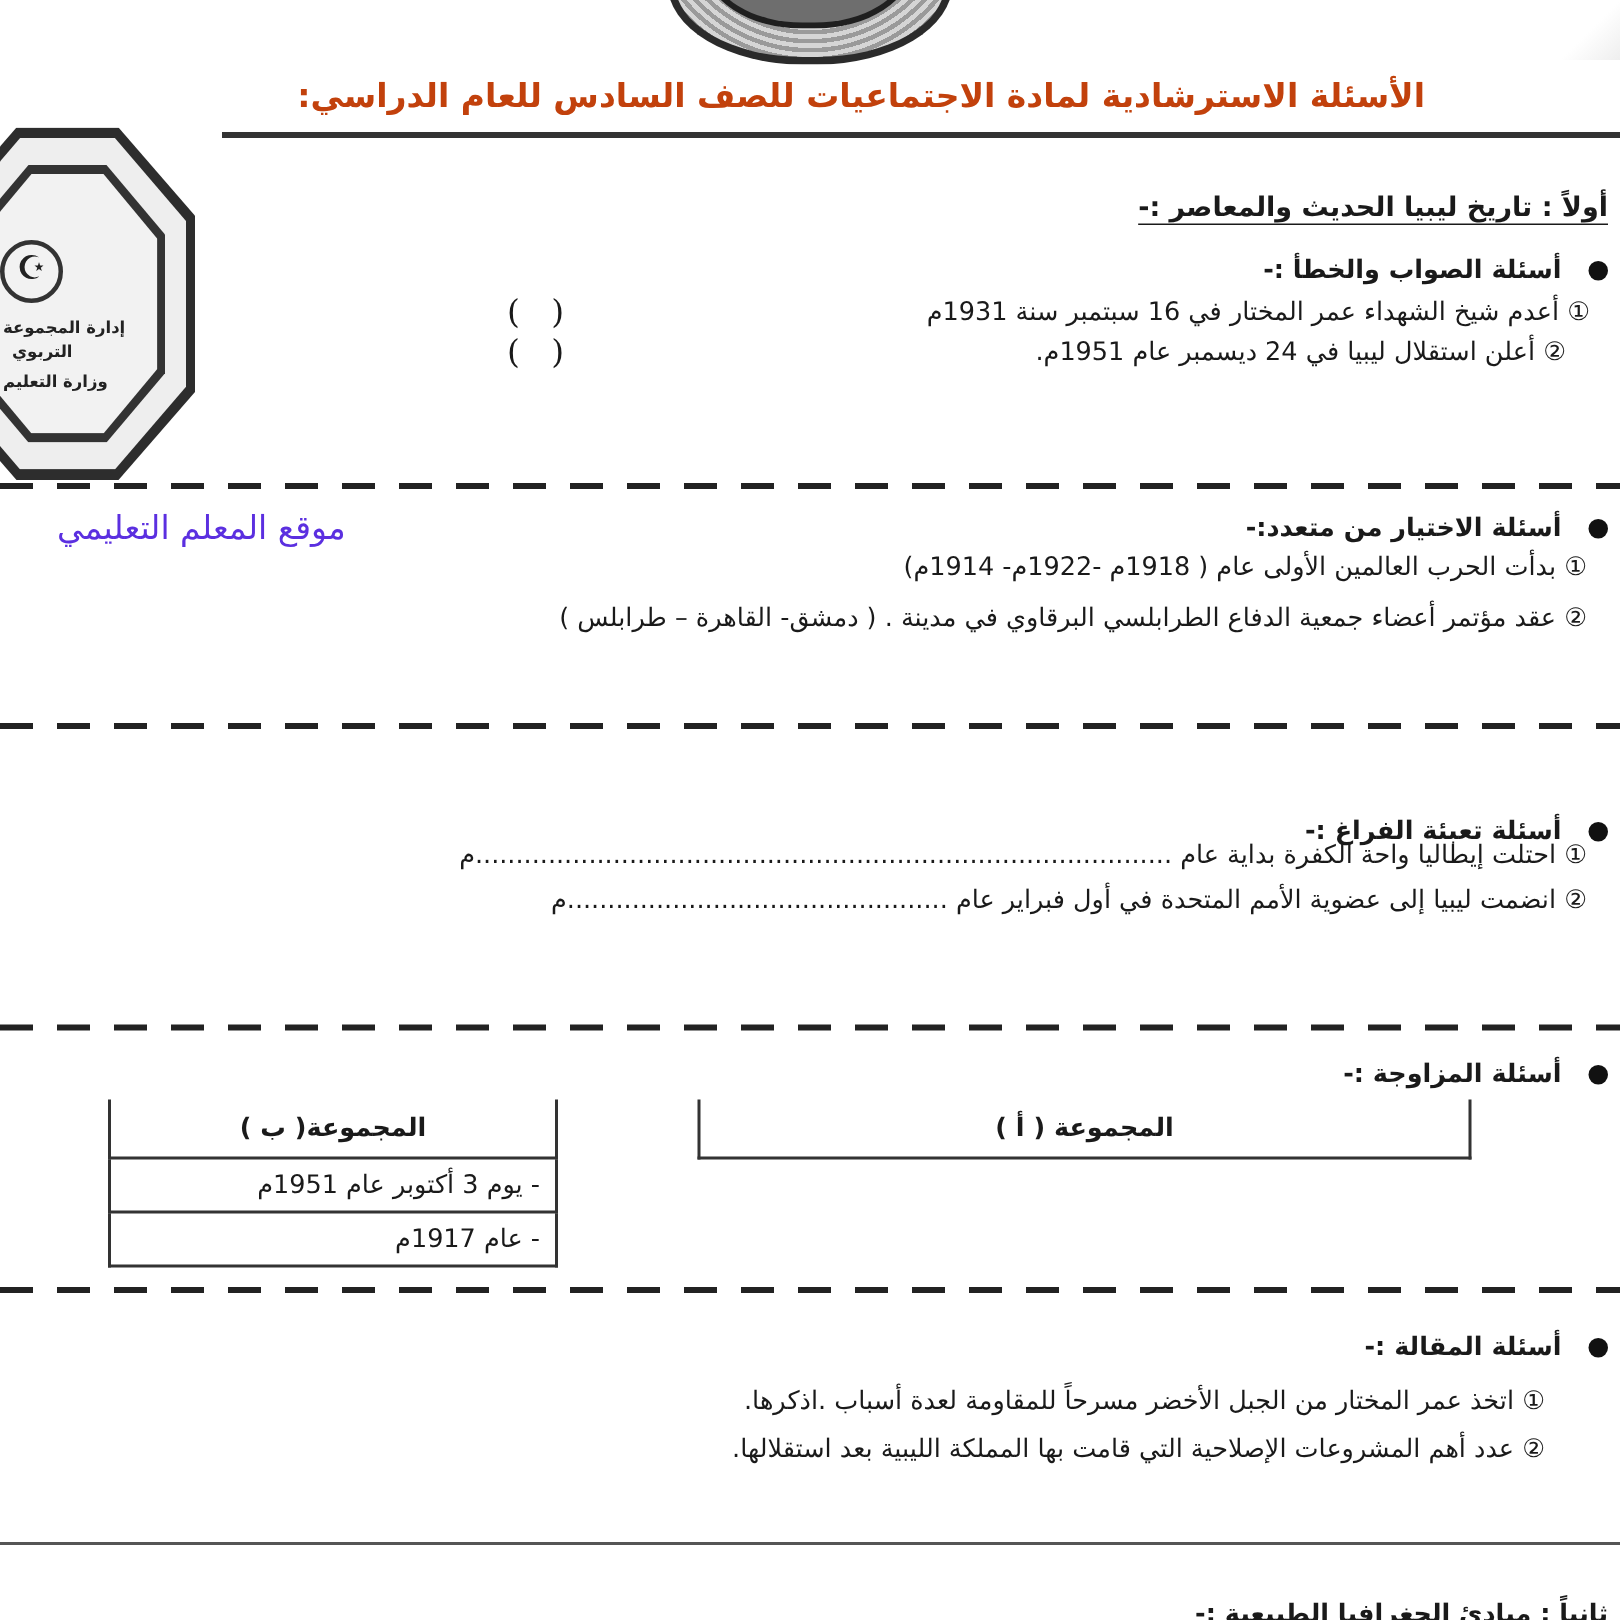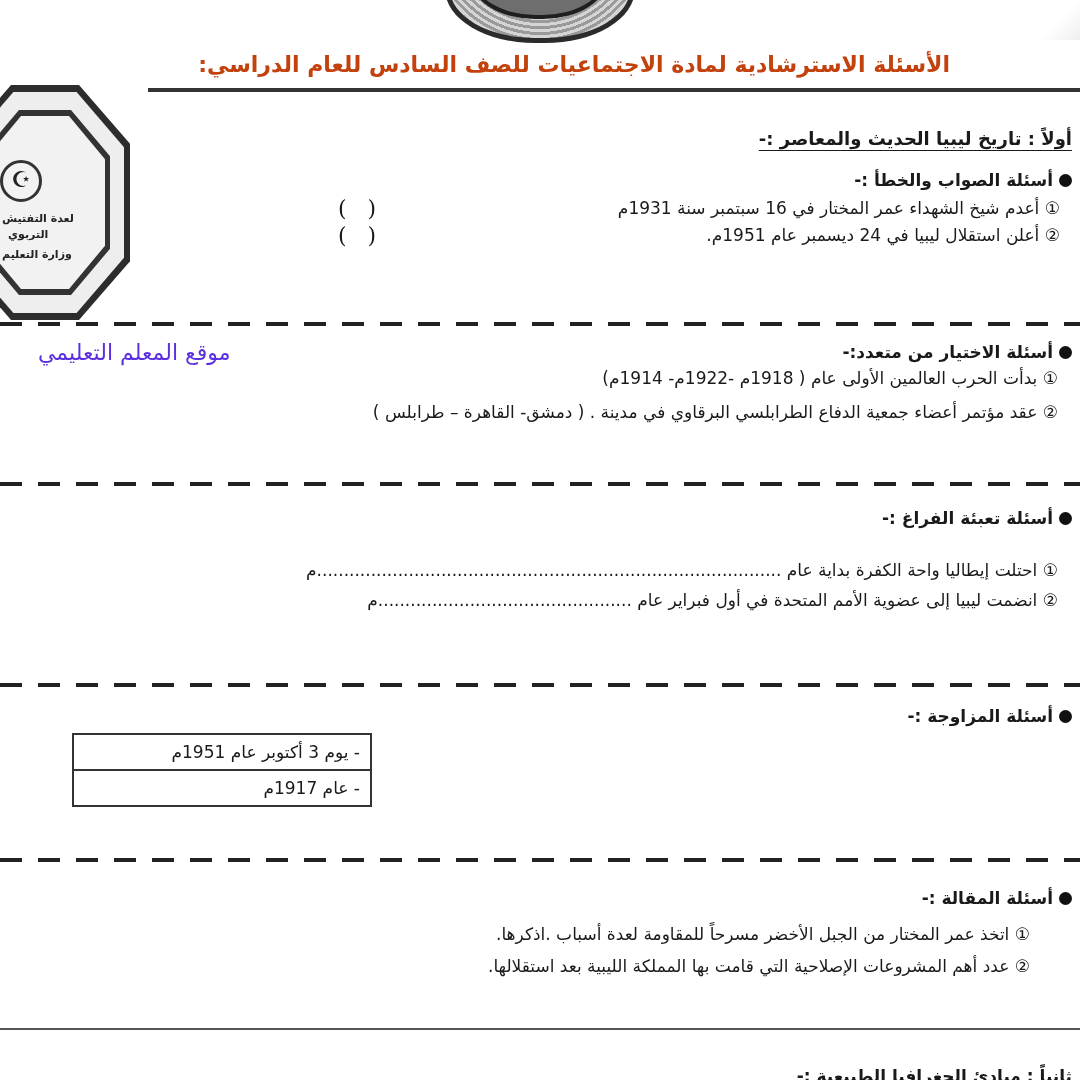--- a/index.html
+++ b/index.html
@@ -61,21 +61,21 @@
     .stamp-emblem {
       left: 0px; top: 160px; width: 36px; height: 36px; border-radius: 50%;
       border: 3px solid #333; font-size: 22px; line-height: 34px; text-align: center; color: #222;
     }
     .stamp-text { font-size: 11px; color: #222; font-weight: bold; white-space: nowrap; }
 
     .section-heading {
       right: 8px; top: 128px; font-size: 18px; font-weight: bold;
       text-decoration: underline; text-underline-offset: 5px; white-space: nowrap;
     }
-    .q-head { font-size: 17px; font-weight: bold; white-space: nowrap; display: flex; align-items: center; gap: 6px; }
+    .q-head { font-size: 17px; font-weight: bold; white-space: nowrap; display: flex; align-items: center; gap: 18px; }
     .bullet { width: 13px; height: 13px; border-radius: 50%; background: #111; display: inline-block; }
     .q-line { font-size: 17px; white-space: nowrap; }
     .paren-box { font-family: "DejaVu Serif", serif; font-size: 22px; white-space: pre; }
 
     .watermark { left: 38px; top: 340px; font-size: 22px; color: #5b2fe0; white-space: nowrap; }
 
     .dots { letter-spacing: 0; }
 
     
     table.match { border-collapse: collapse; position: absolute; direction: rtl; }
@@ -98,36 +98,36 @@
 <div class="abs corner-mark"></div>
 
 <div class="abs rtl title">الأسئلة الاسترشادية لمادة الاجتماعيات للصف السادس للعام الدراسي:</div>
 <div class="abs rule-thick" style="top:88px;"></div>
 
 <div class="abs stamp"></div>
 <div class="abs stamp-inner"></div>
 <div class="abs stamp-ring"></div>
 <div class="abs stamp-ring-inner"></div>
 <div class="abs stamp-emblem">☪</div>
-<div class="abs stamp-text" style="left:2px; top:212px;">لعدة التفتيش</div>
+<div class="abs stamp-text" style="left:2px; top:212px;">إدارة المجموعة</div>
 <div class="abs stamp-text" style="left:8px; top:228px;">التربوي</div>
 <div class="abs stamp-text" style="left:2px; top:248px;">وزارة التعليم</div>
 
 <div class="abs rtl section-heading">أولاً : تاريخ ليبيا الحديث والمعاصر :-</div>
 
 <div class="abs rtl q-head" style="right:8px; top:170px;">
   <span class="bullet"></span>
   <span>أسئلة الصواب والخطأ :-</span>
 </div>
 <div class="abs rtl q-line" style="right:20px; top:198px;">
   <span>①</span>
   <span>أعدم شيخ الشهداء عمر المختار في 16 سبتمبر سنة 1931م</span>
 </div>
 <div class="abs paren-box" style="left:338px; top:196px;">(   )</div>
-<div class="abs rtl q-line" style="right:20px; top:225px;">
+<div class="abs rtl q-line" style="right:36px; top:225px;">
   <span>②</span>
   <span>أعلن استقلال ليبيا في 24 ديسمبر عام 1951م.</span>
 </div>
 <div class="abs paren-box" style="left:338px; top:223px;">(   )</div>
 
 <div class="abs dash-line" style="top:322px;"></div>
 
 <div class="abs watermark">موقع المعلم التعليمي</div>
 
 <div class="abs rtl q-head" style="right:8px; top:342px;">
@@ -138,21 +138,21 @@
   <span>①</span>
   <span>بدأت الحرب العالمين الأولى عام ( 1918م -1922م- 1914م)</span>
 </div>
 <div class="abs rtl q-line" style="right:22px; top:402px;margin-left:24px;">
   <span>②</span>
   <span>عقد مؤتمر أعضاء جمعية الدفاع الطرابلسي البرقاوي في مدينة . ( دمشق- القاهرة – طرابلس )</span>
 </div>
 
 <div class="abs dash-line" style="top:482px;"></div>
 
-<div class="abs rtl q-head" style="right:8px; top:508px;justify-content:flex-end;">
+<div class="abs rtl q-head" style="right:8px; top:544px;justify-content:flex-end;">
   <span class="bullet"></span>
   <span>أسئلة تعبئة الفراغ :-</span>
 </div>
 <div class="abs rtl q-line" style="right:22px; top:560px;text-align:right;">
   <span>①</span>
   <span>احتلت إيطاليا واحة الكفرة بداية عام</span>
   <span class="dots">......................................................................................م</span>
 </div>
 <div class="abs rtl q-line" style="right:22px; top:590px;">
   <span>②</span>
@@ -162,25 +162,31 @@
 
 <div class="abs dash-line" style="top:683px;"></div>
 
 <div class="abs rtl q-head" style="right:8px; top:706px;">
   <span class="bullet"></span>
   <span>أسئلة المزاوجة :-</span>
 </div>
 
 <table class="match tbl-a">
   <tbody>
+      <tr>
+        <th>المجموعة ( أ )</th>
+      </tr>
 </tbody>
   </table>
 
 <table class="match tbl-b">
   <tbody>
+      <tr>
+        <th>المجموعة( ب )</th>
+      </tr>
   <tr>
         <td>- يوم 3 أكتوبر عام 1951م</td>
       </tr>
   <tr>
         <td>- عام 1917م</td>
       </tr>
 </tbody>
   </table>
 
 <div class="abs dash-line" style="top:858px;"></div>

